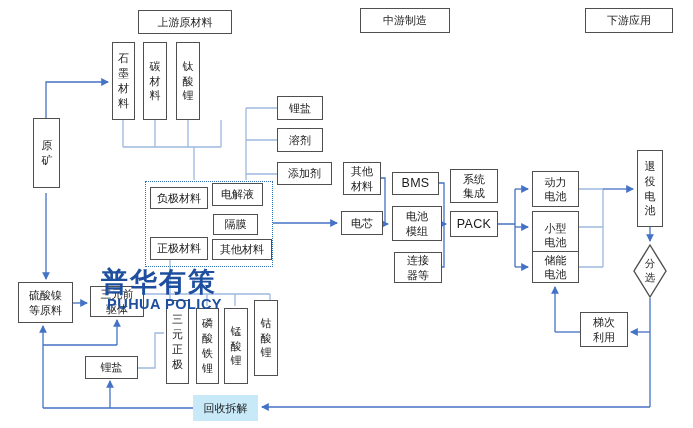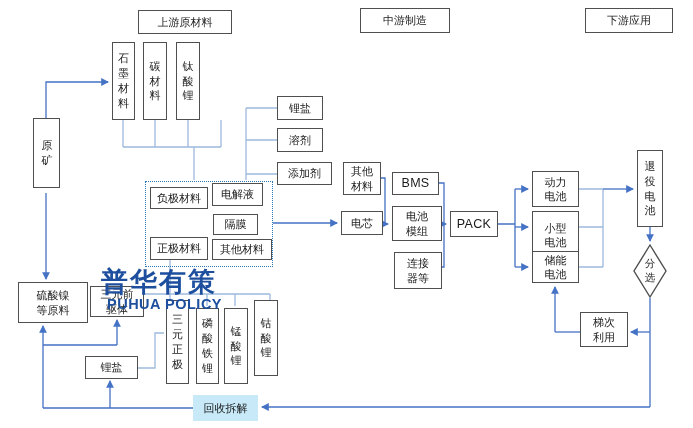--- a/index.html
+++ b/index.html
@@ -149,22 +149,25 @@
     </div>
   <div class="box" style="left:341px;top:211px;width:42px;height:24px;">
       <span>电芯</span>
     </div>
   <div class="box latin" style="left:392px;top:172px;width:47px;height:23px;">
       <span>BMS</span>
     </div>
   <div class="box b2" style="left:392px;top:206px;width:50px;height:35px;">
       <span>电池模组</span>
     </div>
-  <div class="box b2" style="left:394px;top:252px;width:48px;height:37px;justify-content:center;">
+  <div class="box b2" style="left:394px;top:252px;width:48px;height:31px;justify-content:center;">
       <span>连接器等</span>
+    </div>
+  <div class="box b2" style="left:450px;top:169px;width:48px;height:34px;">
+      <span>系统集成</span>
     </div>
   <div class="box latin" style="left:450px;top:211px;width:48px;height:26px;">
       <span>PACK</span>
     </div>
 
   <div class="box b2" style="left:532px;top:171px;width:47px;height:36px;">
       <span>动力电池</span>
     </div>
   <div class="box b2" style="left:532px;top:211px;width:47px;height:48px;">
       <span>小型电池</span>
@@ -176,21 +179,21 @@
   <div class="box vbox" style="left:637px;top:150px;width:26px;height:77px;">
       <span>退役电池</span>
     </div>
   <div class="diamond-label" style="left:641px;top:255px;width:18px;height:32px;">
       <span>分选</span>
     </div>
   <div class="box b2" style="left:580px;top:312px;width:48px;height:35px;">
       <span>梯次利用</span>
     </div>
 
-  <div class="box b3" style="left:18px;top:282px;width:70px;height:41px;">
+  <div class="box b3" style="left:18px;top:282px;width:55px;height:41px;">
       <span>硫酸镍等原料</span>
     </div>
   <div class="box b3" style="left:90px;top:286px;width:54px;height:31px;">
       <span>三元前驱体</span>
     </div>
   <div class="box" style="left:85px;top:356px;width:53px;height:23px;">
       <span>锂盐</span>
     </div>
 
   <div class="box vbox" style="left:166px;top:300px;width:23px;height:84px;">

